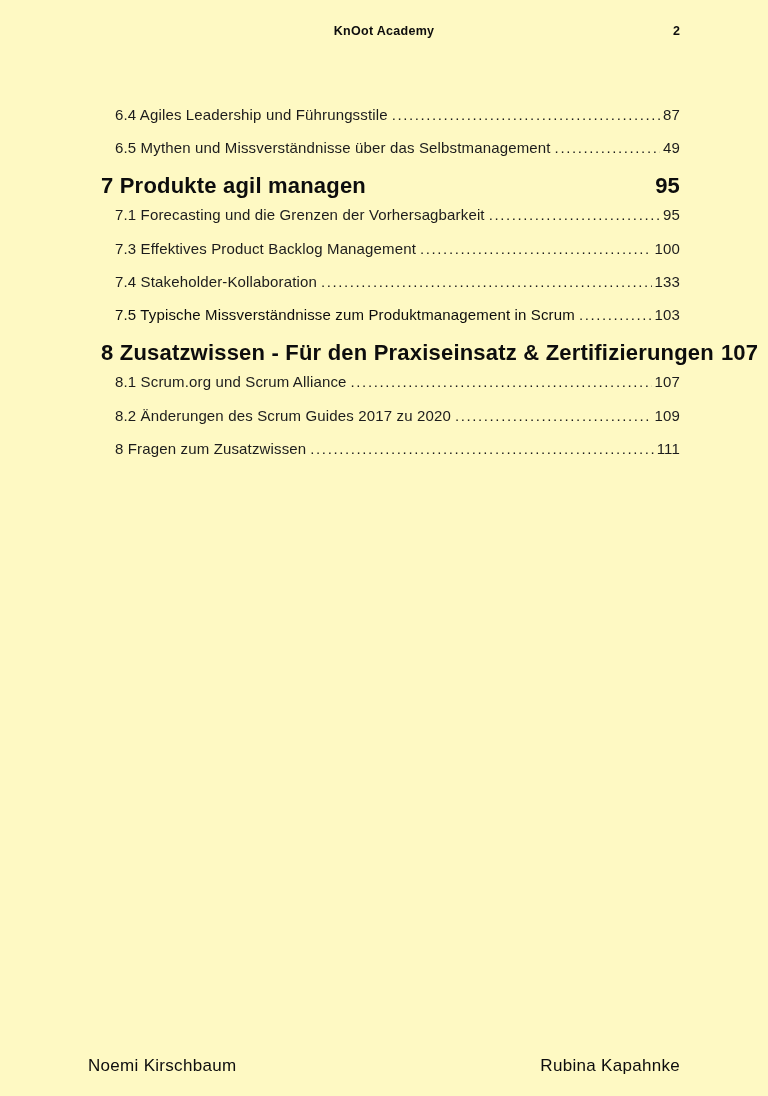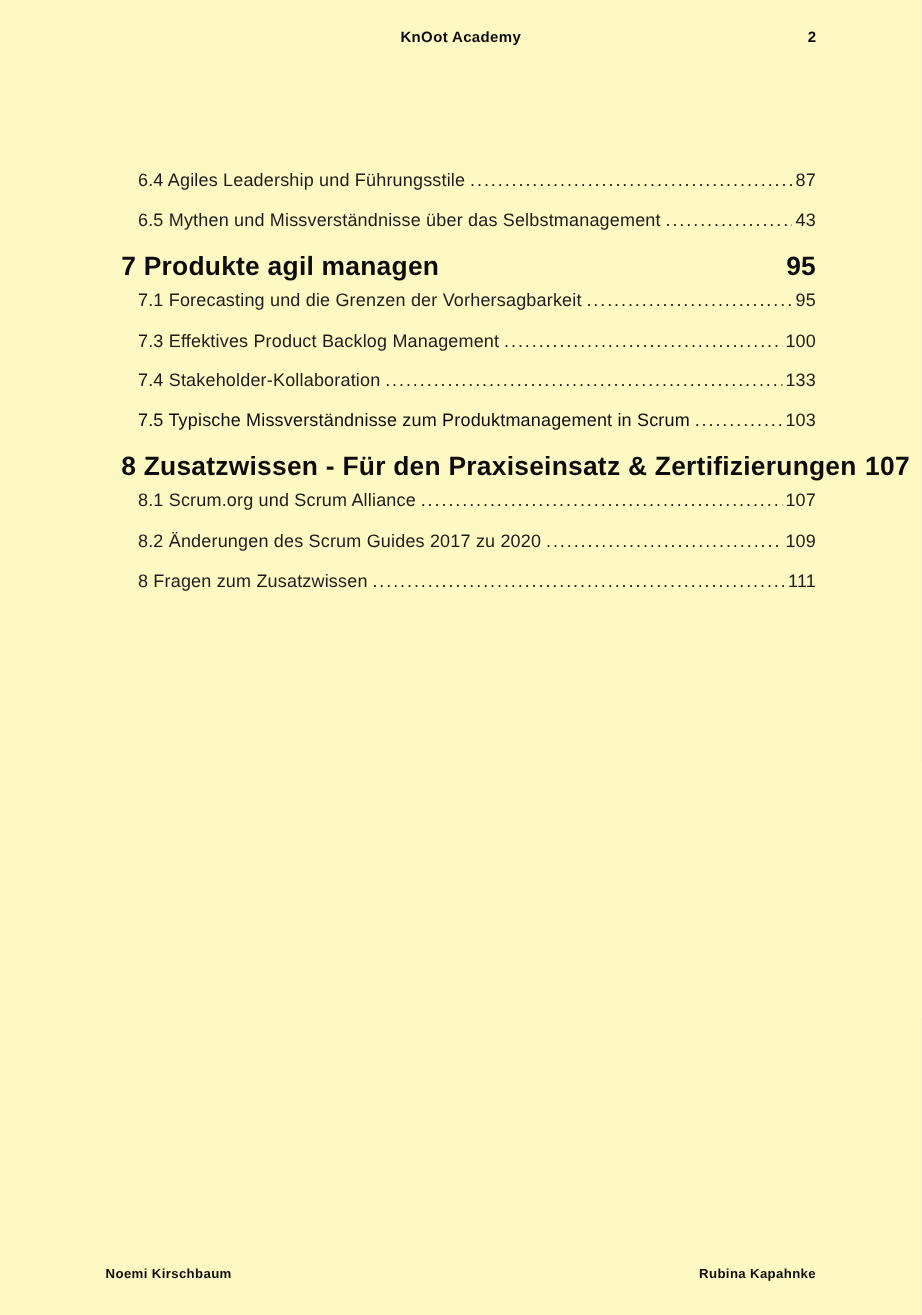--- a/index.html
+++ b/index.html
@@ -71,33 +71,33 @@
     overflow: hidden;
     margin: 0 3px 0 4px;
     font-size: 15px;
     color: #1c1c1c;
   }
   .toc-dots::after {
     content: "......................................................................................................................................................................................";
     letter-spacing: 1.6px;
   }
   .toc-row.chapter .toc-dots { visibility: hidden; }
-  .toc-page { text-align: left; margin-top: 36px; }
+  .toc-page { text-align: left; }
   
   .page-footer {
     position: absolute;
     top: 1056px;
     left: 88px;
     right: 88px;
     display: flex;
     justify-content: space-between;
   }
   .footer-name {
-    font-size: 11px;
-    font-weight: 700;
+    font-size: 17px;
+    font-weight: 400;
     letter-spacing: 0.3px;
     color: #0d0d0d;
   }
 </style>
 </head>
 <body>
 
 <div class="page">
 
   <header class="page-header">
@@ -108,21 +108,21 @@
   <main class="toc">
     <div class="toc-row sub">
       <span class="toc-title">6.4 Agiles Leadership und Führungsstile</span>
       <span class="toc-dots"></span>
       <span class="toc-page">87</span>
     </div>
 
     <div class="toc-row sub">
       <span class="toc-title">6.5 Mythen und Missverständnisse über das Selbstmanagement</span>
       <span class="toc-dots"></span>
-      <span class="toc-page">43</span>
+      <span class="toc-page">49</span>
     </div>
 
     <div class="toc-row chapter">
       <span class="toc-title">7 Produkte agil managen</span>
       <span class="toc-dots"></span>
       <span class="toc-page">95</span>
     </div>
 
     <div class="toc-row sub">
       <span class="toc-title">7.1 Forecasting und die Grenzen der Vorhersagbarkeit</span>

